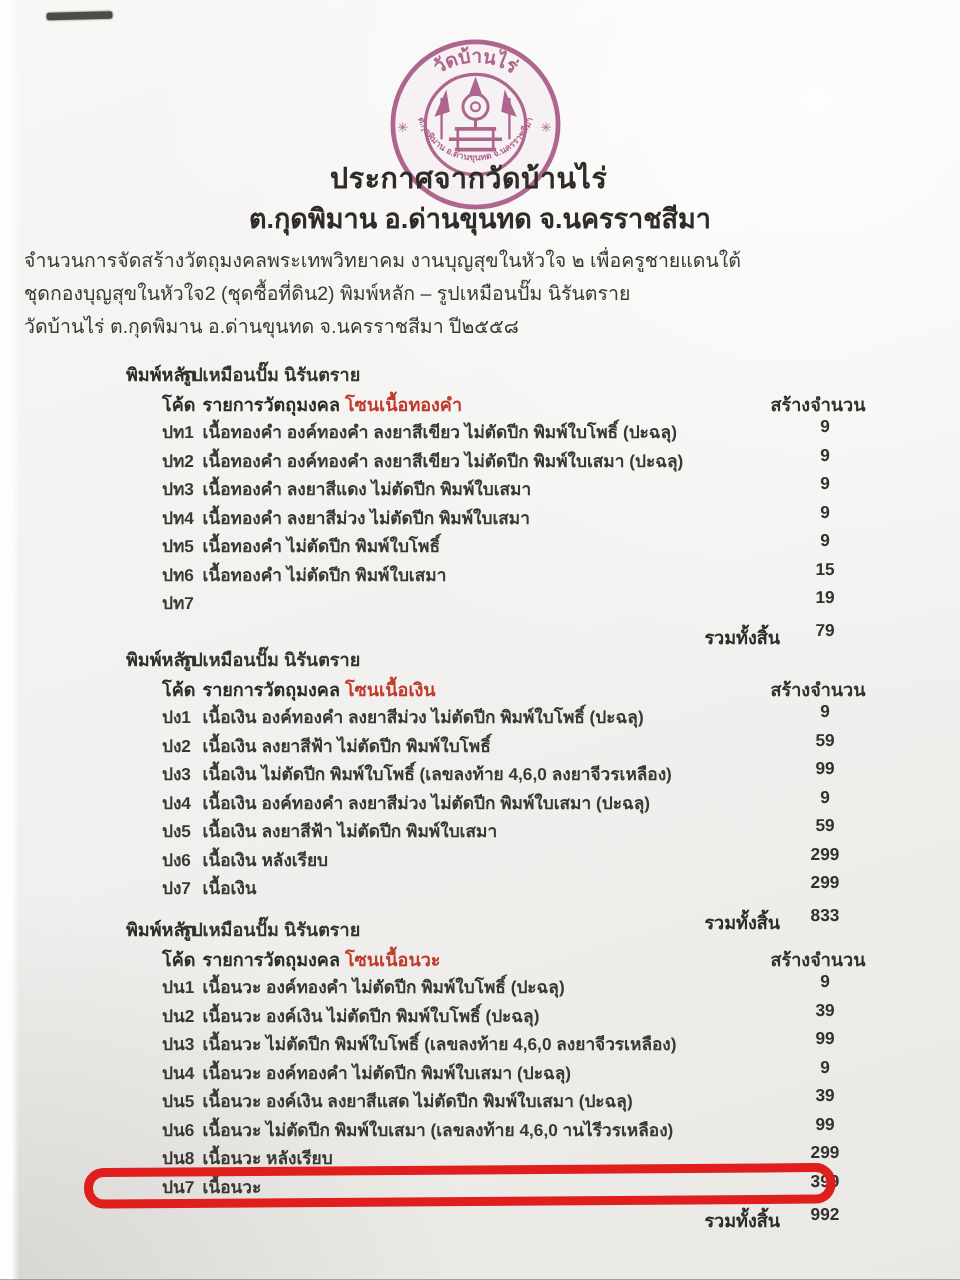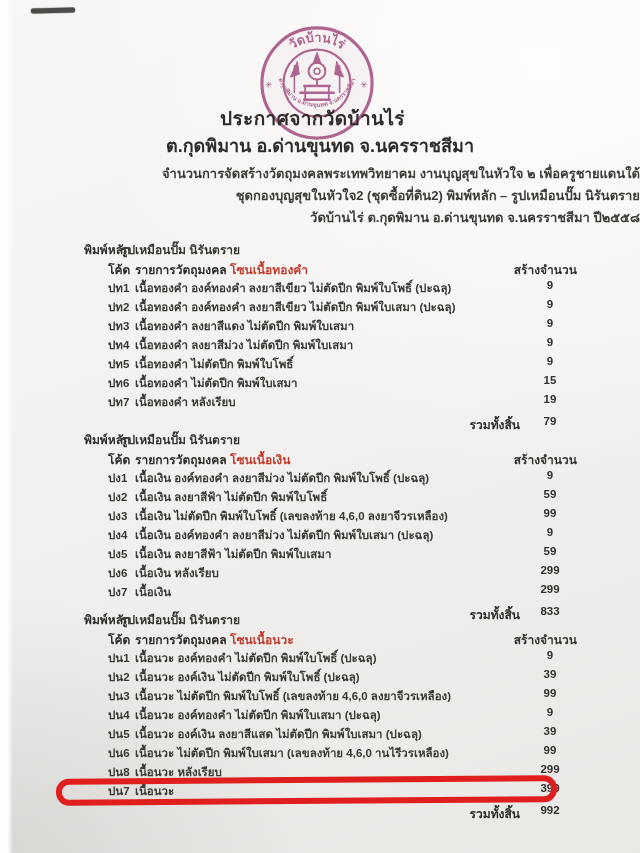--- a/index.html
+++ b/index.html
@@ -13,22 +13,22 @@
   }
   #page::before{content:"";position:absolute;left:0;top:0;bottom:0;width:13px;
     background:linear-gradient(90deg,#fdfdfc 60%,rgba(253,253,252,0));}
   .scan-mark{position:absolute;left:31px;top:8px;width:44px;height:5px;background:#4b4b48;
     border-radius:2px;transform:rotate(-1.2deg);box-shadow:0 0 1px 0.5px rgba(75,75,72,.45);}
   .seal{position:absolute;left:258px;top:24px;width:118px;height:118px;z-index:1;}
   .doc-title{position:absolute;top:103px;left:0;right:15px;text-align:center;
     font-size:19px;font-weight:700;letter-spacing:.4px;color:#2e2b28;z-index:2;}
   .doc-subtitle{position:absolute;top:131px;left:0;right:0;text-align:center;
     font-size:18px;font-weight:700;color:#2e2b28;z-index:2;}
-  .intro{position:absolute;top:163px;left:16px;right:0;text-align:right;
-    font-size:13px;font-weight:700;color:#3c3a35;line-height:22px;}
+  .intro{position:absolute;top:163px;left:16px;right:0;text-align:left;
+    font-size:13px;font-weight:400;color:#3c3a35;line-height:22px;}
   #sections{position:absolute;inset:0;}
   .section{position:absolute;left:0;right:0;}
   .sec-0{top:240px}.sec-1{top:430px}.sec-2{top:610px}
   .mold-row{position:relative;height:20px;font-size:12px;padding-left:22px;}
   .mold-label{position:absolute;left:84px;font-weight:700;color:#2f2d29;}
   .mold-value{position:absolute;left:121px;font-weight:600;color:#36342f;}
   .row{position:relative;height:19px;font-size:11.5px;}
   .row .code{position:absolute;left:96px;font-weight:600;color:#3a3833;margin-left:12px;}
   .row .desc{position:absolute;left:135px;right:120px;font-weight:600;color:#3a3833;white-space:nowrap;overflow:visible;}
   .row .qty{position:absolute;left:505px;width:90px;text-align:center;font-weight:700;color:#33312d;}
@@ -124,21 +124,20 @@
           <span class="desc">เนื้อทองคำ ไม่ตัดปีก พิมพ์ใบโพธิ์</span>
           <span class="qty">9</span>
         </div>
         <div class="row">
           <span class="code">ปท6</span>
           <span class="desc">เนื้อทองคำ ไม่ตัดปีก พิมพ์ใบเสมา</span>
           <span class="qty">15</span>
         </div>
         <div class="row">
           <span class="code">ปท7</span>
-          <span class="desc">เนื้อทองคำ หลังเรียบ</span>
           <span class="qty">19</span>
         </div>
         <div class="row total">
           <span class="total-label">รวมทั้งสิ้น</span>
           <span class="qty">79</span>
         </div>
       </div>
       <div class="section sec-1">
         <div class="mold-row">
           <span class="mold-label">พิมพ์หลัก</span>

